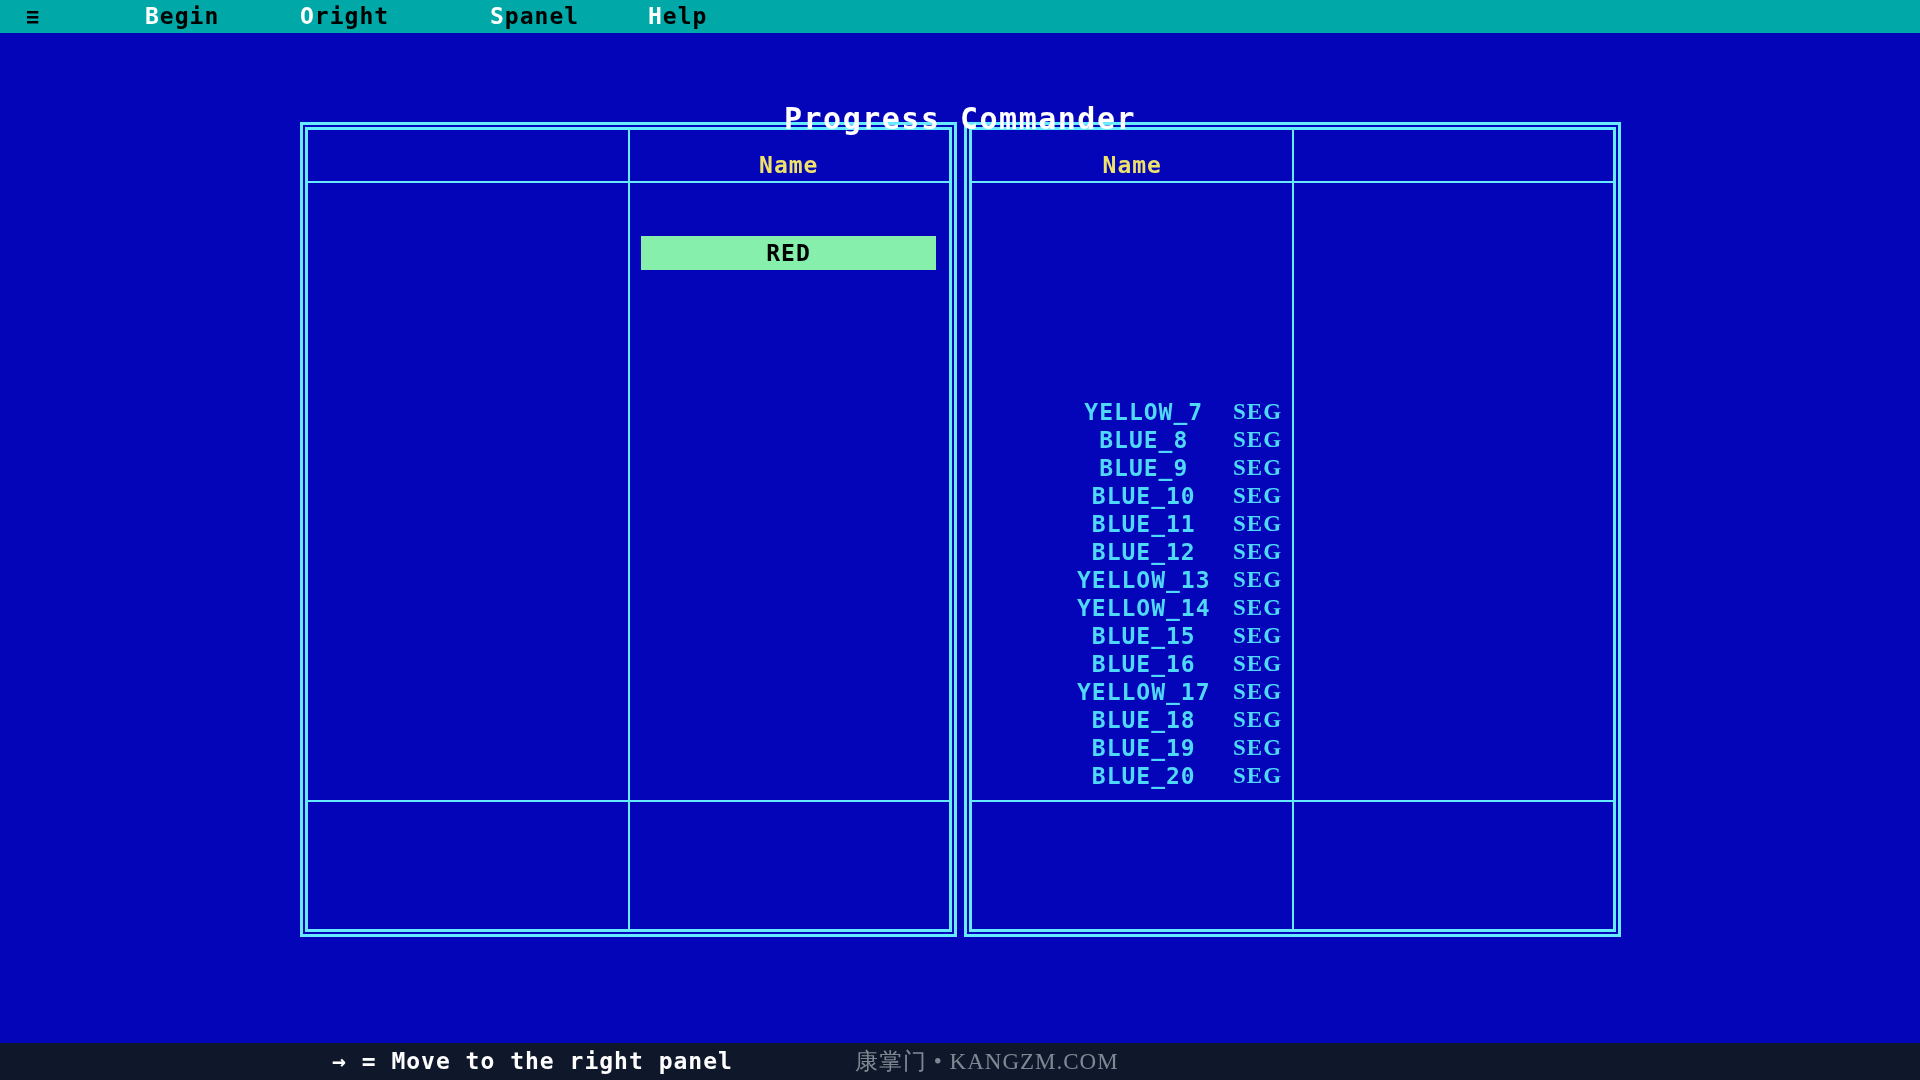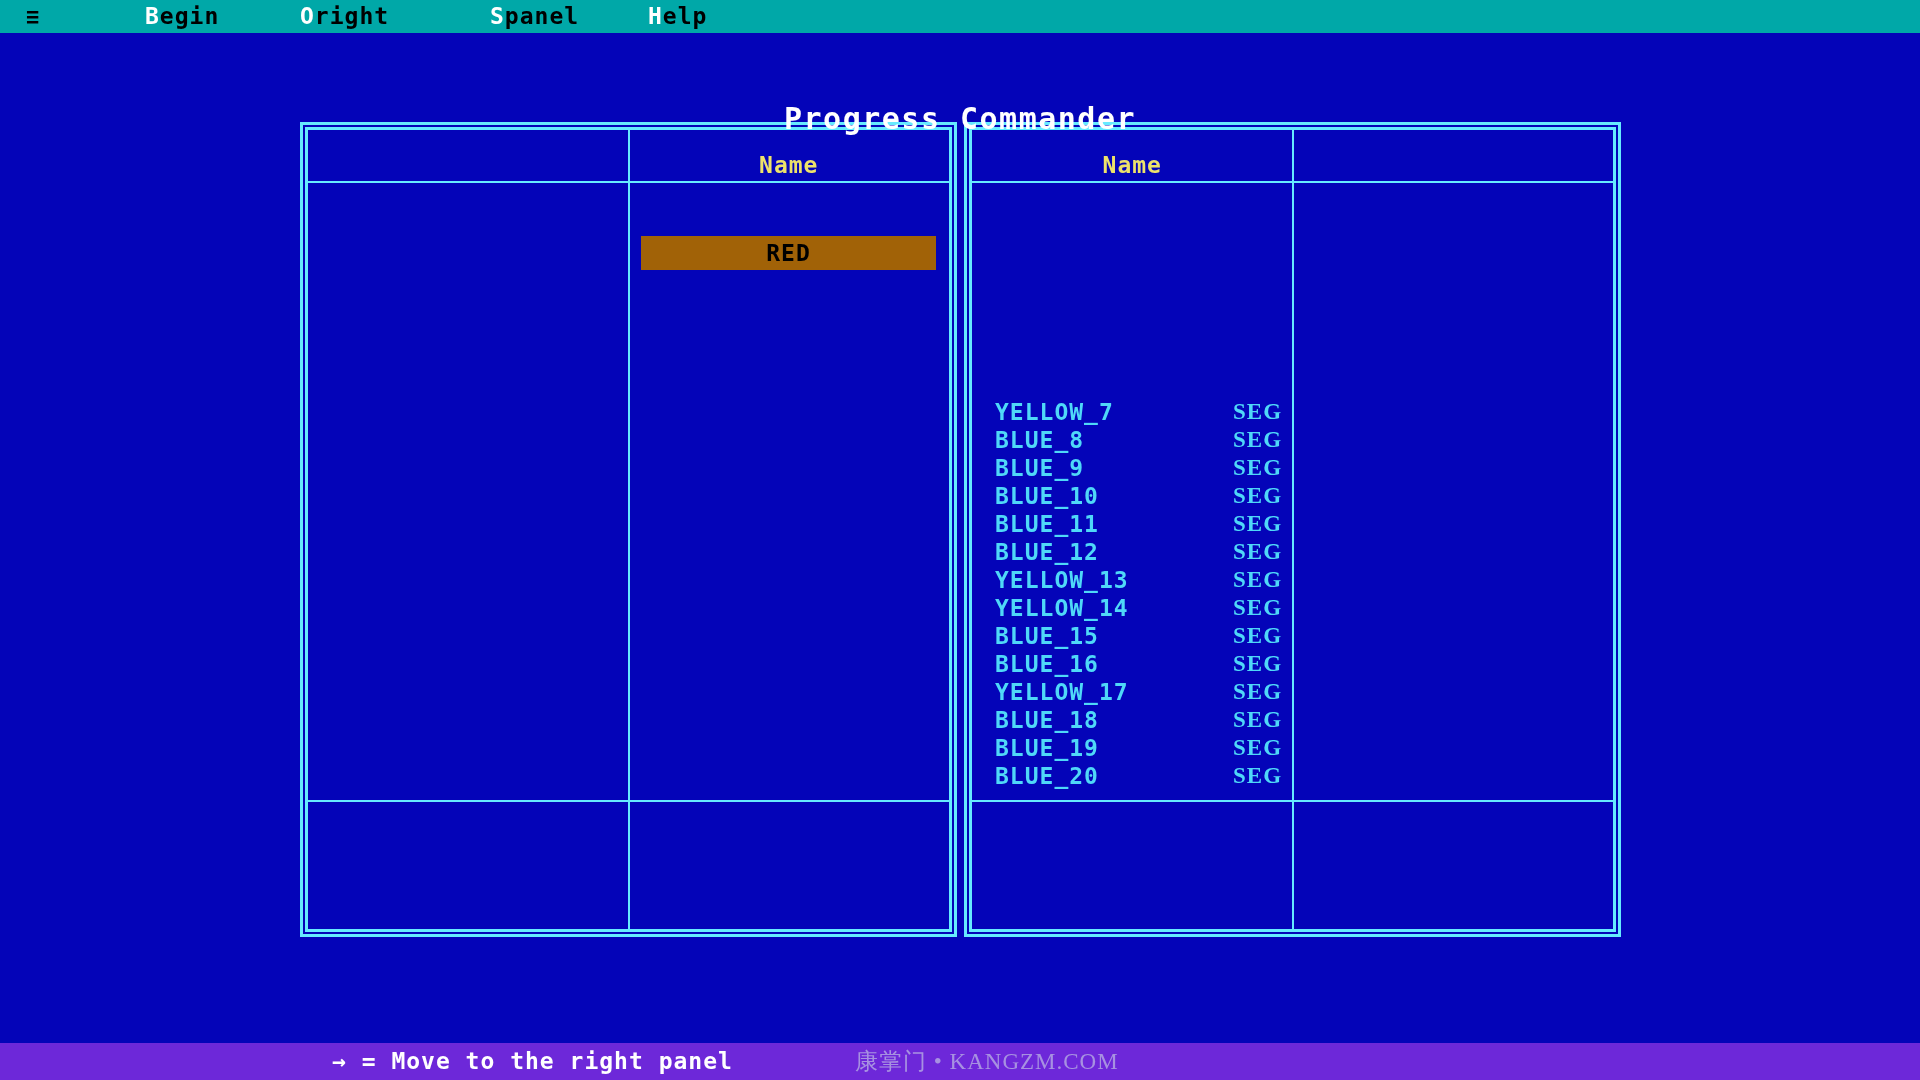--- a/index.html
+++ b/index.html
@@ -40,42 +40,42 @@
   .name-label{
     position:absolute;top:22px;width:50%;text-align:center;
     color:#ede26a;font-size:23px;letter-spacing:1px;
   }
   .name-right{left:50%;}
   .name-left{left:0;}
 
   
   .selected-bar{
     position:absolute;left:333px;top:106px;width:295px;height:34px;
-    background:#a16207;color:#000;font-size:23px;letter-spacing:1px;
+    background:#86efac;color:#000;font-size:23px;letter-spacing:1px;
     display:flex;align-items:center;justify-content:center;cursor:default;
   }
 
   
-  .file-list{position:absolute;left:0;top:268px;width:50%;}
+  .file-list{position:absolute;left:0;top:268px;width:50%;text-align:center;}
   .file-row{
     position:relative;height:28px;line-height:28px;padding-left:23px;
     color:#4fd8f8;font-size:23px;letter-spacing:1px;cursor:default;white-space:nowrap;
   }
   .file-ext{position:absolute;left:261px;top:0;font-family:Liberation Serif, serif;}
 
   
   .panel-status{
     position:absolute;top:716px;left:0;width:50%;text-align:center;
     color:#4fd8f8;font-size:23px;letter-spacing:1px;
   }
 
   
   .bottombar{
     position:absolute;left:0;bottom:0;width:100%;height:37px;
-    background:#6d28d9;color:#fff;font-size:23px;line-height:37px;z-index:4;
+    background:#0f172a;color:#fff;font-size:23px;line-height:37px;z-index:4;
   }
   .key-hint{position:absolute;left:332px;top:0;letter-spacing:1px;white-space:nowrap;}
   .watermark{
     position:absolute;left:855px;top:1046px;z-index:8;
     font-family:Liberation Serif, serif;font-weight:normal;
     font-size:23px;color:rgba(215,232,232,0.55);letter-spacing:1px;white-space:nowrap;
   }
 </style>
 </head>
 <body>

